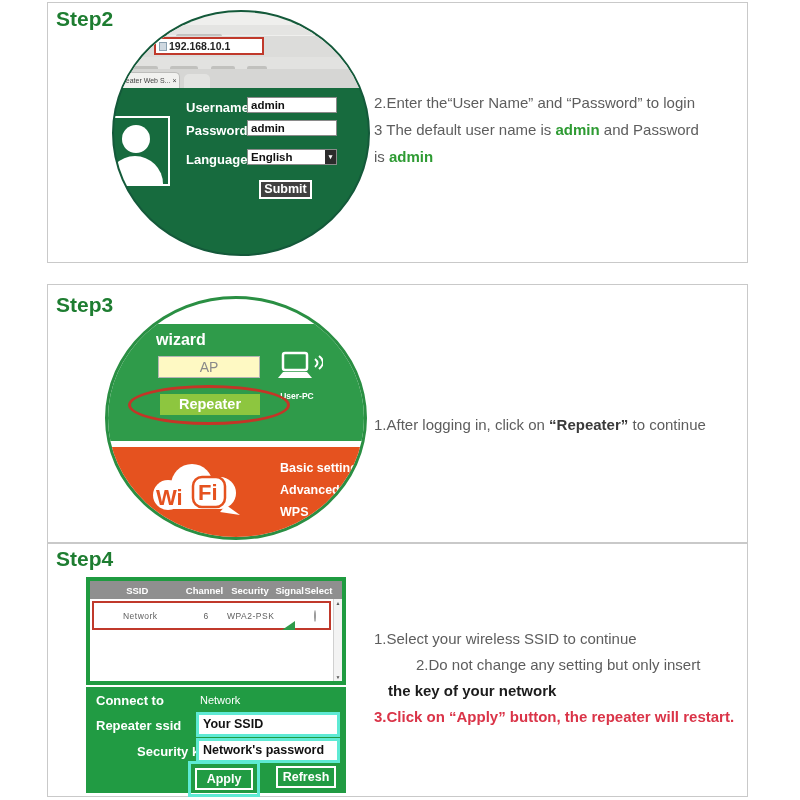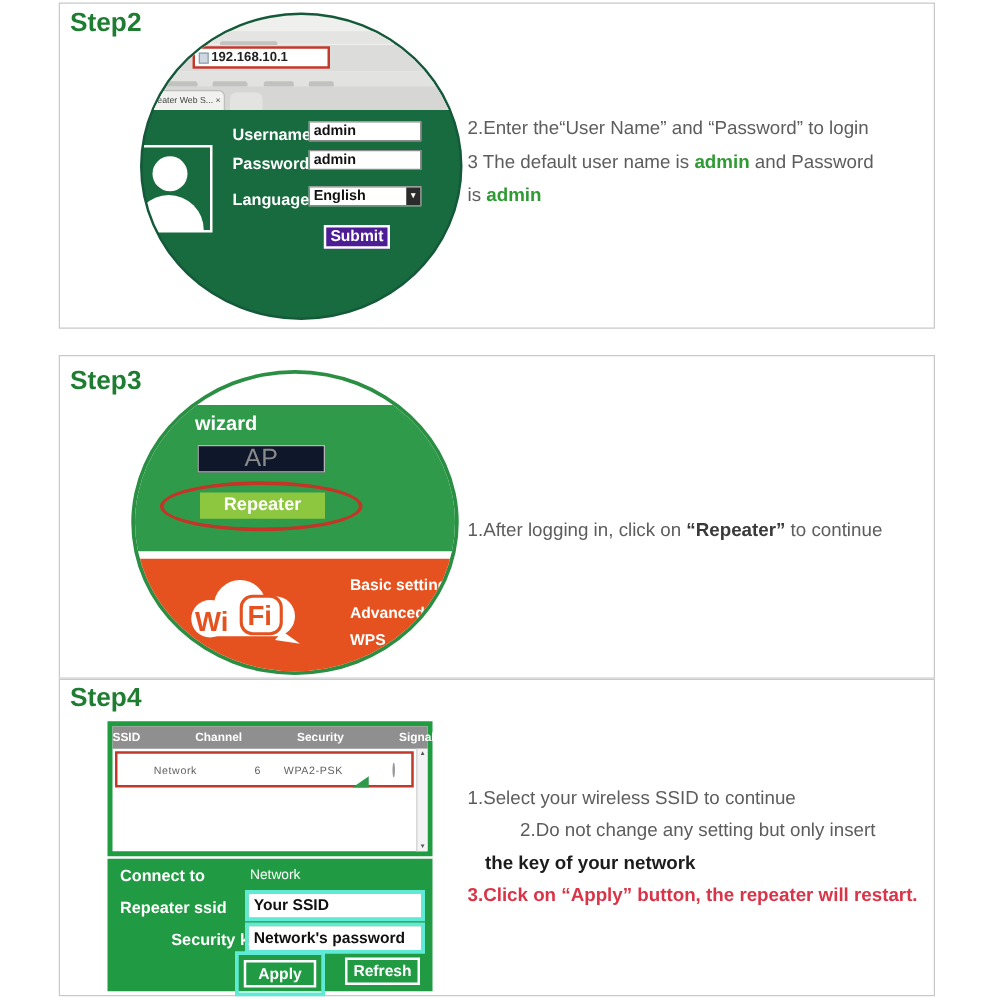--- a/index.html
+++ b/index.html
@@ -38,43 +38,43 @@
   .tab-stub { position:absolute; left:70px; top:5px; width:26px; height:14px; background:#e3e3e1; border-radius:5px 5px 0 0; }
   .page2 { position:absolute; top:76px; left:0; right:0; bottom:0; }
   .avatar-box { position:absolute; left:-14px; top:28px; width:70px; height:70px; border:2px solid #fff; overflow:hidden; }
   .avatar-head { position:absolute; left:20px; top:7px; width:28px; height:28px; background:#fff; border-radius:50%; }
   .avatar-body { position:absolute; left:5px; top:38px; width:56px; height:36px; background:#fff; border-radius:28px 28px 5px 5px; }
   .flabel { position:absolute; left:72px; color:#fff; font-weight:bold; font-size:13px; }
   .fbox   { position:absolute; left:133px; width:90px; height:16px; background:#fff; border:1px solid #8a8a8a;
             font-size:11.5px; font-weight:bold; color:#111; line-height:14px; padding-left:3px; }
   .dd-arrow { position:absolute; right:0; top:0; width:11px; height:14px; background:#2b2b2b; color:#fff;
               font-size:7px; text-align:center; line-height:14px; }
-  .submit-btn { position:absolute; left:145px; top:92px; width:53px; height:19px; background:#4c1d95;
+  .submit-btn { position:absolute; left:145px; top:92px; width:53px; height:19px; background:#404040;
                 border:2px solid #fff; color:#fff; font-weight:bold; font-size:12.5px; text-align:center; line-height:15px; }
 
   
   .circle2 { position:absolute; left:57px; top:11px; width:262px; height:244px; border-radius:50%;
              border:3px solid #2a8f43; background:#fff; overflow:hidden; }
   .green-block  { position:absolute; top:25px;  left:0; right:0; height:117px; background:#2f9b4a; }
   .orange-block { position:absolute; top:148px; left:0; right:0; bottom:0;     background:#e5521f; }
   .wizard-lbl { position:absolute; left:48px; top:32px; color:#fff; font-weight:bold; font-size:16px; }
-  .ap-box { position:absolute; left:50px; top:57px; width:102px; height:22px; background:#0f172a; border:1px solid #b5b5b5;
-            color:#8a8a8a; font-size:20px; text-align:center; line-height:20px; }
+  .ap-box { position:absolute; left:50px; top:57px; width:102px; height:22px; background:#fef9c3; border:1px solid #b5b5b5;
+            color:#8a8a8a; font-size:14px; text-align:center; line-height:20px; }
   .repeater-btn { position:absolute; left:52px; top:95px; width:100px; height:21px; background:#8dc63f;
                   color:#fff; font-weight:bold; font-size:14.5px; text-align:center; line-height:21px; }
   .red-ellipse { position:absolute; left:20px; top:86px; width:162px; height:40px; border:3px solid #c43527; border-radius:50%; }
   .userpc { position:absolute; left:158px; top:52px; width:62px; height:48px; text-align:center; }
   .userpc-lbl { color:#fff; font-size:8.5px; font-weight:bold; }
   .menu-item { position:absolute; left:172px; color:#fff; font-weight:bold; font-size:12.5px; white-space:nowrap; }
   .wifi-logo { position:absolute; left:38px; top:156px; }
 
   
   .table-box { position:absolute; left:38px; top:33px; width:260px; height:108px; border:4px solid #1f9b40; background:#fff; }
   .tbl-header { display:flex; height:18px; background:#8f8f8f; color:#fff; font-size:9.5px; font-weight:bold;
-                align-items:center; padding-right:9px; text-align:center;gap:44px; }
+                align-items:center; padding-right:9px; text-align:center; }
   .c-ssid{flex:2.6} .c-chan{flex:1.1} .c-sec{flex:1.4} .c-sig{flex:.7} .c-sel{flex:.8}
   .ssid-row { position:absolute; left:2px; right:11px; top:20px; height:29px; border:2px solid #c0392b;
               display:flex; align-items:center; color:#5f5f5f; font-size:8.5px; letter-spacing:.5px; text-align:center; }
   .sig-tri { width:0; height:0; border-left:13px solid transparent; border-bottom:9px solid #2f9b4a; margin:0 auto; }
   .radio { width:8px; height:8px; border:1px solid #999; border-radius:50%; margin:0 auto; }
   .vscroll { position:absolute; right:0; top:18px; bottom:0; width:9px; background:#f3f3f3; border-left:1px solid #d0d0d0;
              font-size:5px; color:#555; text-align:center; }
   .vscroll .up{position:absolute;top:1px;left:0;right:0} .vscroll .dn{position:absolute;bottom:1px;left:0;right:0}
   .connect-box { position:absolute; left:38px; top:143px; width:260px; height:106px; background:#219b43; }
   .clabel { position:absolute; left:10px; color:#fff; font-weight:bold; font-size:13px; white-space:nowrap; }
@@ -152,20 +152,29 @@
 <div class="panel" id="panel-step3">
   <div class="step-title" style="top:8px;">Step3</div>
 
   <div class="circle2">
     <div class="green-block"></div>
     <div class="orange-block"></div>
 
     <div class="wizard-lbl">wizard</div>
     <div class="ap-box">AP</div>
 
+    <div class="userpc">
+      <svg width="52" height="36" viewBox="0 0 52 36">
+        <rect x="12" y="2" width="24" height="17" rx="2" fill="none" stroke="#ffffff" stroke-width="2.5"></rect>
+        <path d="M7 27 L41 27 L36 21 L12 21 Z" fill="#ffffff"></path>
+        <path d="M44 8 q5 4 0 8" fill="none" stroke="#ffffff" stroke-width="2"></path>
+        <path d="M48 5 q8 6 0 13" fill="none" stroke="#ffffff" stroke-width="2"></path>
+      </svg>
+      <div class="userpc-lbl">User-PC</div>
+    </div>
 
     <div class="repeater-btn">Repeater</div>
     <div class="red-ellipse"></div>
 
     <svg class="wifi-logo" width="108" height="66" viewBox="0 0 108 66">
       <circle cx="22" cy="40" r="15" fill="#ffffff"></circle>
       <circle cx="46" cy="30" r="21" fill="#ffffff"></circle>
       <circle cx="74" cy="38" r="16" fill="#ffffff"></circle>
       <rect x="12" y="32" width="70" height="22" rx="11" fill="#ffffff"></rect>
       <polygon points="80,50 94,60 74,57" fill="#ffffff"></polygon>

